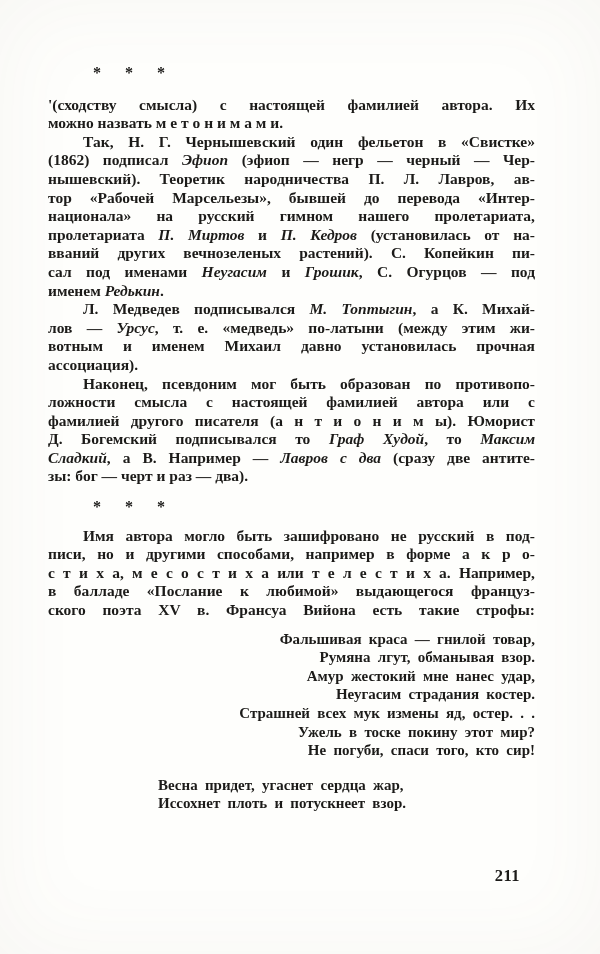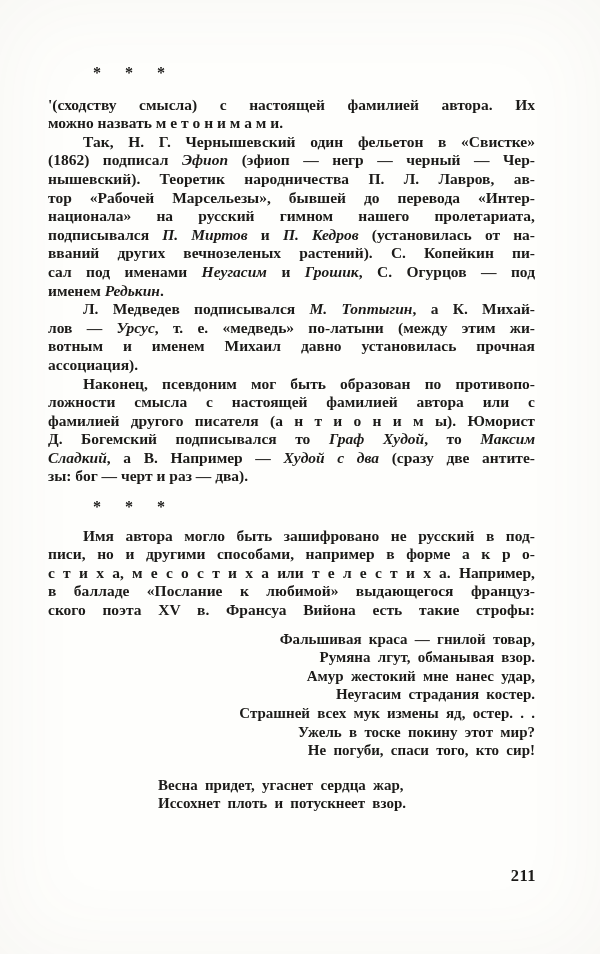--- a/index.html
+++ b/index.html
@@ -33,57 +33,57 @@
   .blk-s1{margin-bottom:13px;}
   .blk-s2{margin-top:12px;margin-bottom:10px;}
   .verse{padding-left:110px;}
   .vline{
     font-size:15px;line-height:18.6px;height:18.6px;
     word-spacing:3.5px;white-space:nowrap;
   }
   .blk-v1{margin-top:10px;text-align:right;}
   .blk-v2{margin-top:16px;}
   .page-number{
-    position:absolute;right:64px;top:866px;
+    position:absolute;right:80px;top:866px;
     font-size:16.5px;font-weight:700;letter-spacing:.5px;
   }
 </style>
 </head>
 <body>
 
 <div class="page">
   <div class="text-block">
       <div class="blk blk-s1 stars">* * *</div>
       <div class="blk blk-p1 para">
         <div class="line ljust"><span>'(сходству смысла) с настоящей фамилией автора. Их</span></div>
         <div class="line lend"><span>можно назвать м е т о н и м а м и.</span></div>
       </div>
       <div class="blk blk-p2 para">
         <div class="line ljust ind"><span>Так, Н. Г. Чернышевский один фельетон в «Свистке»</span></div>
         <div class="line ljust"><span>(1862) подписал </span><span class="it">Эфиоп</span><span> (эфиоп — негр — черный — Чер-</span></div>
         <div class="line ljust"><span>нышевский). Теоретик народничества П. Л. Лавров, ав-</span></div>
         <div class="line ljust"><span>тор «Рабочей Марсельезы», бывшей до перевода «Интер-</span></div>
         <div class="line ljust"><span>национала» на русский гимном нашего пролетариата,</span></div>
-        <div class="line ljust"><span>подписывался </span><span class="it">П. Миртов</span><span> и </span><span class="it">П. Кедров</span><span> (установилась от на-</span></div>
+        <div class="line ljust"><span>пролетариата </span><span class="it">П. Миртов</span><span> и </span><span class="it">П. Кедров</span><span> (установилась от на-</span></div>
         <div class="line ljust"><span>вваний других вечнозеленых растений). С. Копейкин пи-</span></div>
         <div class="line ljust"><span>сал под именами </span><span class="it">Неугасим</span><span> и </span><span class="it">Грошик</span><span>, С. Огурцов — под</span></div>
         <div class="line lend"><span>именем </span><span class="it">Редькин</span><span>.</span></div>
       </div>
       <div class="blk blk-p3 para">
         <div class="line ljust ind"><span>Л. Медведев подписывался </span><span class="it">М. Топтыгин</span><span>, а К. Михай-</span></div>
         <div class="line ljust"><span>лов — </span><span class="it">Урсус</span><span>, т. е. «медведь» по-латыни (между этим жи-</span></div>
         <div class="line ljust"><span>вотным и именем Михаил давно установилась прочная</span></div>
         <div class="line lend"><span>ассоциация).</span></div>
       </div>
       <div class="blk blk-p4 para">
         <div class="line ljust ind"><span>Наконец, псевдоним мог быть образован по противопо-</span></div>
         <div class="line ljust"><span>ложности смысла с настоящей фамилией автора или с</span></div>
         <div class="line ljust"><span>фамилией другого писателя (а н т и о н и м ы). Юморист</span></div>
         <div class="line ljust"><span>Д. Богемский подписывался то </span><span class="it">Граф Худой</span><span>, то </span><span class="it">Максим</span></div>
-        <div class="line ljust"><span class="it">Сладкий</span><span>, а В. Например — </span><span class="it">Худой с два</span><span> (сразу две антите-</span></div>
+        <div class="line ljust"><span class="it">Сладкий</span><span>, а В. Например — </span><span class="it">Лавров с два</span><span> (сразу две антите-</span></div>
         <div class="line lend"><span>зы: бог — черт и раз — два).</span></div>
       </div>
       <div class="blk blk-s2 stars">* * *</div>
       <div class="blk blk-p5 para">
         <div class="line ljust ind"><span>Имя автора могло быть зашифровано не русский в под-</span></div>
         <div class="line ljust"><span>писи, но и другими способами, например в форме а к р о-</span></div>
         <div class="line ljust"><span>с т и х а, м е с о с т и х а или т е л е с т и х а. Например,</span></div>
         <div class="line ljust"><span>в балладе «Послание к любимой» выдающегося француз-</span></div>
         <div class="line ljust"><span>ского поэта XV в. Франсуа Вийона есть такие строфы:</span></div>
       </div>

